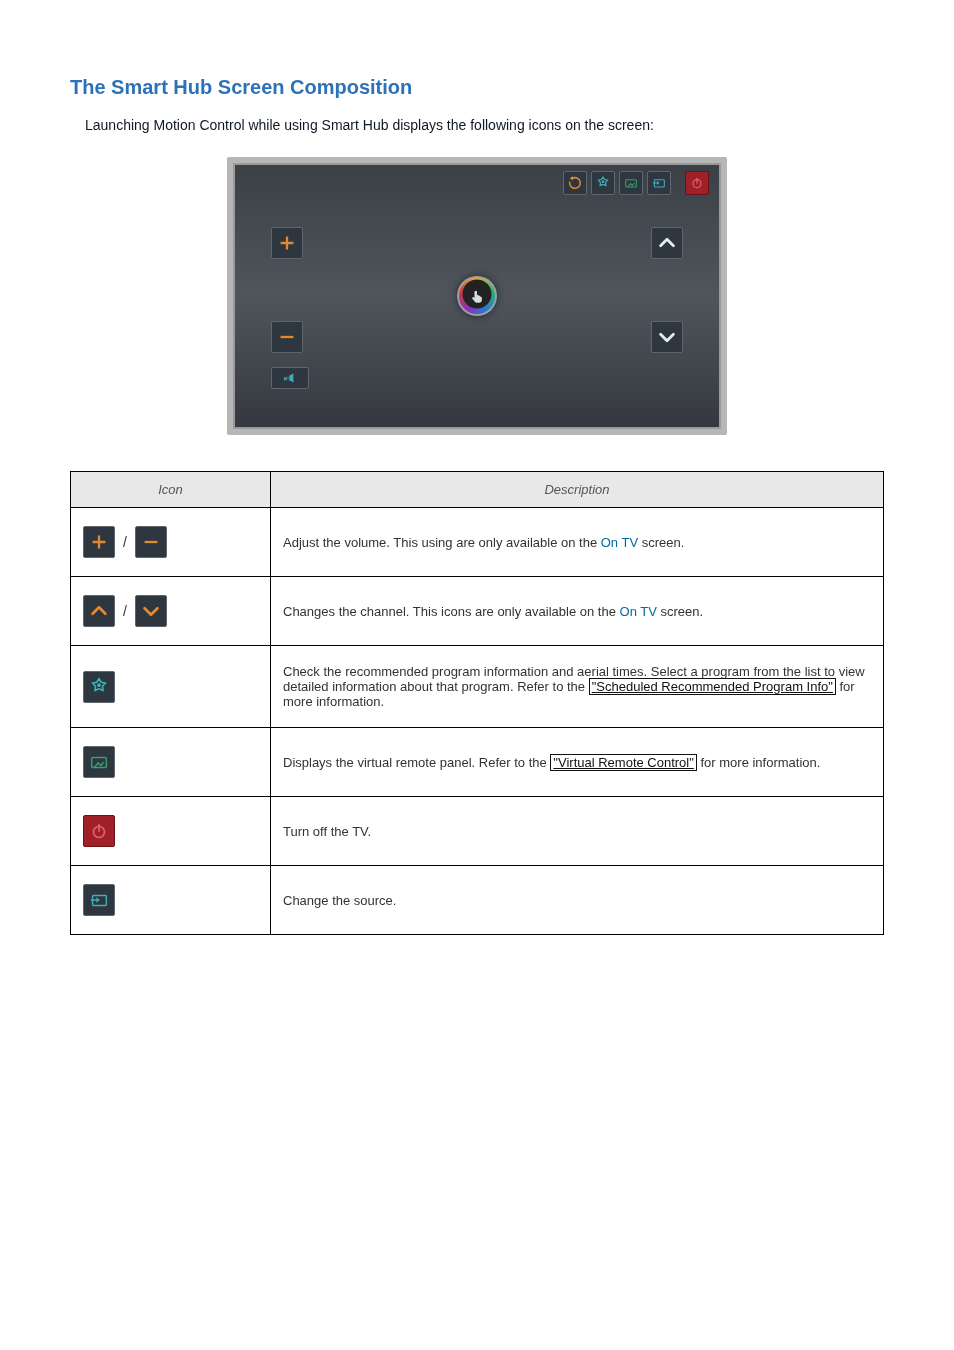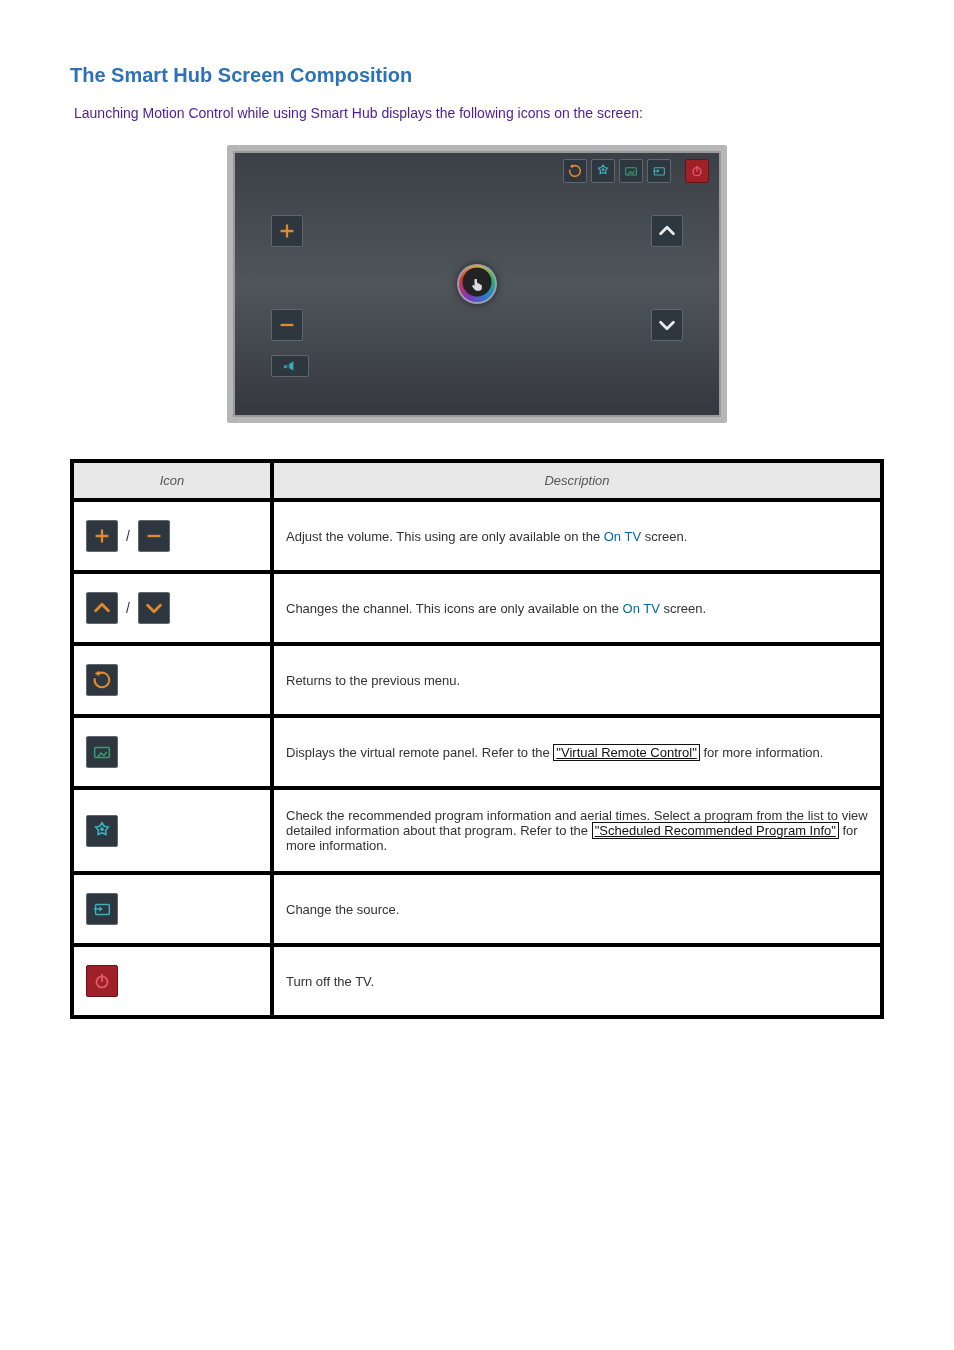--- a/index.html
+++ b/index.html
@@ -8,26 +8,26 @@
     padding: 60px 70px;
     font-family: Arial, Helvetica, sans-serif;
     color: #333;
     background: #fff;
     width: 954px;
   }
   h2.title {
     color: #2d72b8;
     font-size: 20px;
     font-weight: 600;
-    margin: 4px 0 18px 0;
+    margin: 16px 0 18px 0;
   }
   p.intro {
     font-size: 14px;
-    color: #4c1d95;
-    margin: 0 0 24px 4px;
+    color: #0f172a;
+    margin: 0 0 24px 15px;
   }
 
   
   .tv-wrap {
     width: 500px;
     margin: 0 auto 36px auto;
   }
   .tv-frame {
     width: 500px;
     height: 278px;
@@ -90,21 +90,21 @@
     display:inline-flex; align-items:center; justify-content:center;
   }
 
   
   table.desc {
     width: 100%;
     border-collapse: collapse;
     font-size: 13px;
   }
   table.desc th, table.desc td {
-    border: 4px solid #000000;
+    border: 1px solid #000000;
     padding: 18px 12px;
     vertical-align: middle;
     text-align: left;
     color:#333;
   }
   table.desc th {
     background: #e8e8e8;
     font-weight: 400;
     text-align: center;
     font-style: italic;
@@ -304,64 +304,54 @@
         </span>
       </td>
       <td>
         <span>Changes the channel. This icons are only available on the </span><span class="link-blue">On TV</span><span> screen.</span>
       </td>
     </tr>
     <tr>
       <td class="icon-cell">
         <span class="icon-box large">
             <svg width="22" height="22" viewBox="0 0 24 24">
-              <use href="#svg-return"></use>
+              <use href="#svg-recommend"></use>
             </svg>
           </span>
       </td>
-      <td>Returns to the previous menu.</td>
+      <td>
+        <span>Check the recommended program information and aerial times. Select a program from the list to view detailed information about that program. Refer to the </span><span class="boxed-link">"Scheduled Recommended Program Info"</span><span> for more information.</span>
+      </td>
     </tr>
     <tr>
       <td class="icon-cell">
         <span class="icon-box large">
             <svg width="22" height="22" viewBox="0 0 24 24">
               <use href="#svg-remote"></use>
             </svg>
           </span>
       </td>
       <td>
         <span>Displays the virtual remote panel. Refer to the </span><span class="boxed-link">"Virtual Remote Control"</span><span> for more information.</span>
       </td>
     </tr>
     <tr>
       <td class="icon-cell">
-        <span class="icon-box large">
+        <span class="power-box" style="width:32px;height:32px">
             <svg width="22" height="22" viewBox="0 0 24 24">
-              <use href="#svg-recommend"></use>
+              <use href="#svg-power"></use>
             </svg>
           </span>
       </td>
-      <td>
-        <span>Check the recommended program information and aerial times. Select a program from the list to view detailed information about that program. Refer to the </span><span class="boxed-link">"Scheduled Recommended Program Info"</span><span> for more information.</span>
-      </td>
+      <td>Turn off the TV.</td>
     </tr>
     <tr>
       <td class="icon-cell">
         <span class="icon-box large">
             <svg width="22" height="22" viewBox="0 0 24 24">
               <use href="#svg-source"></use>
             </svg>
           </span>
       </td>
       <td>Change the source.</td>
     </tr>
-    <tr>
-      <td class="icon-cell">
-        <span class="power-box" style="width:32px;height:32px">
-            <svg width="22" height="22" viewBox="0 0 24 24">
-              <use href="#svg-power"></use>
-            </svg>
-          </span>
-      </td>
-      <td>Turn off the TV.</td>
-    </tr>
   </tbody>
 </table>
 
 </body></html>

